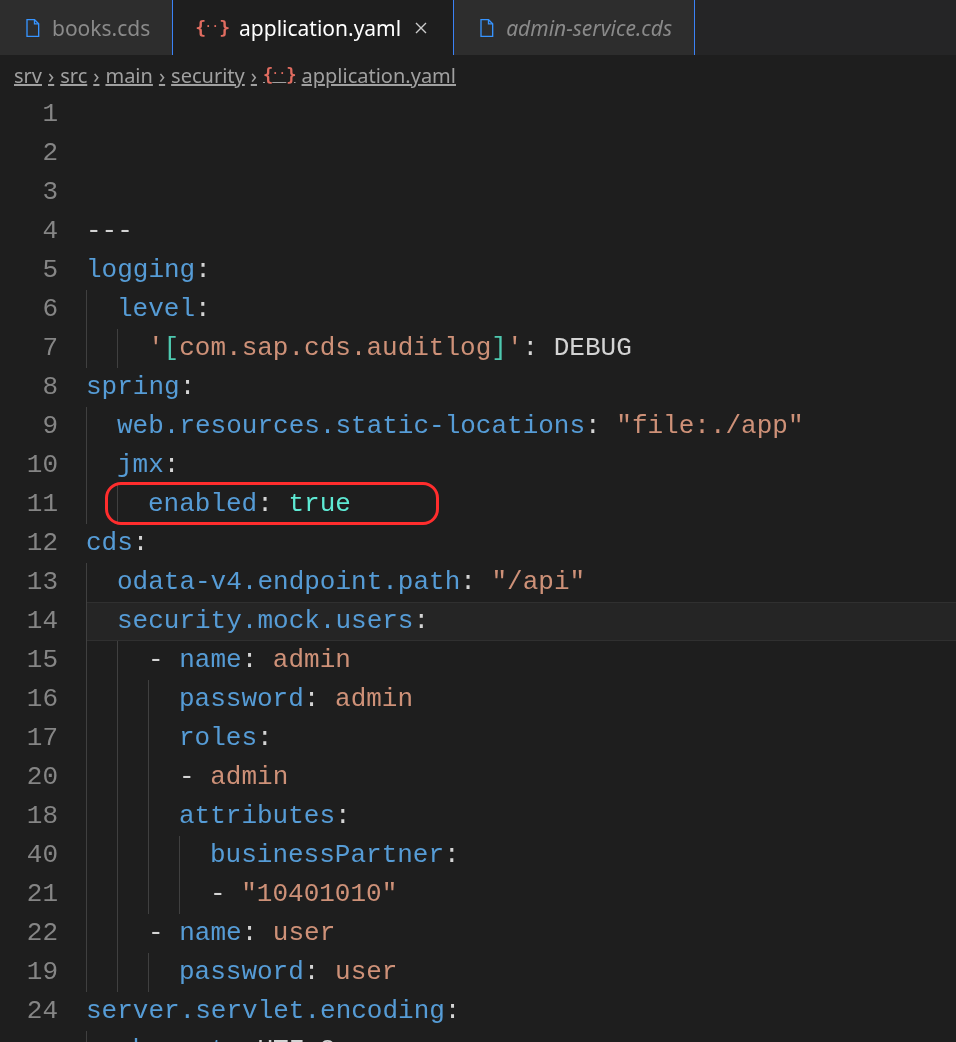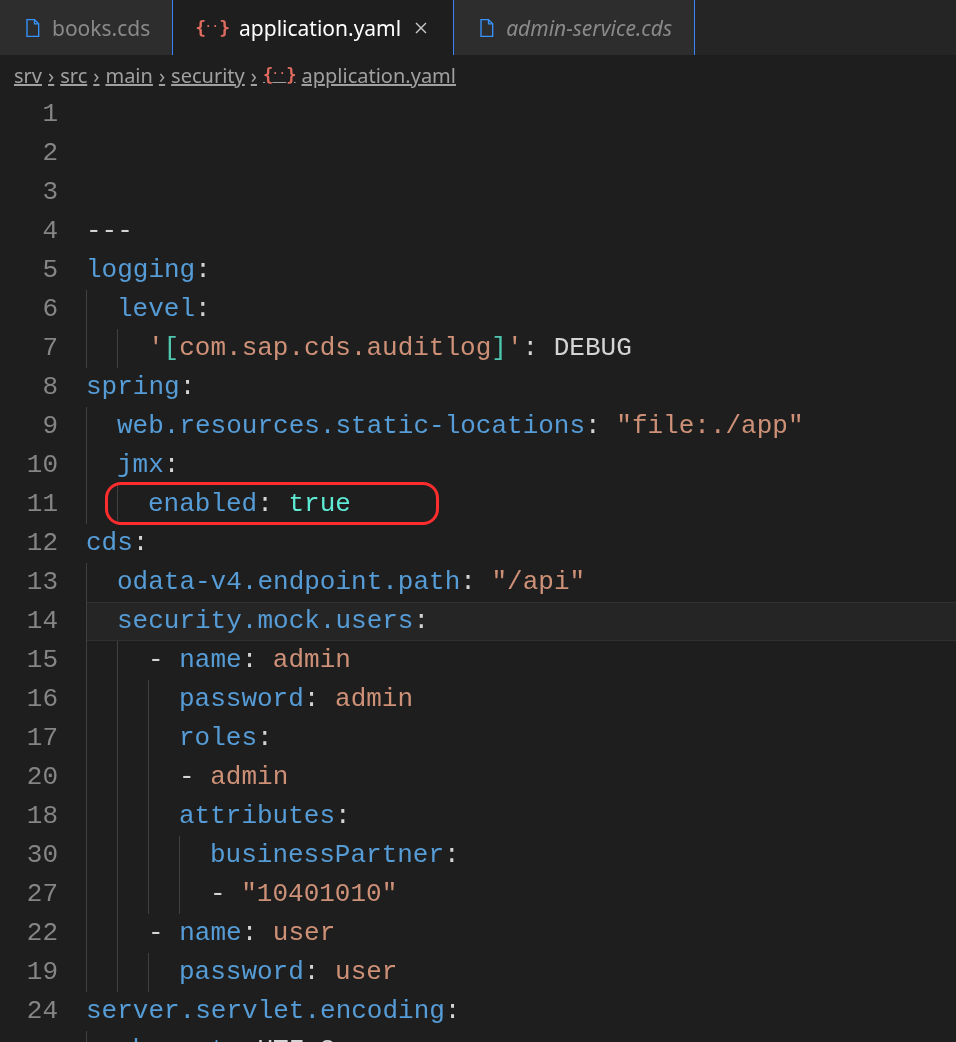--- a/index.html
+++ b/index.html
@@ -175,22 +175,22 @@
       <div>10</div>
       <div>11</div>
       <div>12</div>
       <div>13</div>
       <div>14</div>
       <div>15</div>
       <div>16</div>
       <div>17</div>
       <div>20</div>
       <div>18</div>
-      <div>30</div>
-      <div>27</div>
+      <div>40</div>
+      <div>21</div>
       <div>22</div>
       <div>19</div>
       <div>24</div>
     </div>
   <div class="code">
     <div class="ring" style="top: 387px; left: 19px; width: 334px; height: 43px;"></div>
   <div class="line"><span class="tk-punc">---</span></div><div class="line"><span class="tk-key">logging</span><span class="tk-punc">:</span></div><div class="line"><span class="ig" style="width: 31px;"></span><span class="tk-key">level</span><span class="tk-punc">:</span></div><div class="line"><span class="ig" style="width: 31px;"></span><span class="ig" style="width: 31px;"></span><span class="tk-quote">'</span><span class="tk-brkt">[</span><span class="tk-str">com.sap.cds.auditlog</span><span class="tk-brkt">]</span><span class="tk-quote">'</span><span class="tk-punc">: </span><span class="tk-plain">DEBUG</span></div><div class="line"><span class="tk-key">spring</span><span class="tk-punc">:</span></div><div class="line"><span class="ig" style="width: 31px;"></span><span class="tk-key">web.resources.static-locations</span><span class="tk-punc">: </span><span class="tk-str">"file:./app"</span></div><div class="line"><span class="ig" style="width: 31px;"></span><span class="tk-key">jmx</span><span class="tk-punc">:</span></div><div class="line"><span class="ig" style="width: 31px;"></span><span class="ig" style="width: 31px;"></span><span class="tk-key">enabled</span><span class="tk-punc">: </span><span class="tk-true">true</span></div><div class="line"><span class="tk-key">cds</span><span class="tk-punc">:</span></div><div class="line"><span class="ig" style="width: 31px;"></span><span class="tk-key">odata-v4.endpoint.path</span><span class="tk-punc">: </span><span class="tk-str">"/api"</span></div><div class="line hover"><span class="ig" style="width: 31px;"></span><span class="tk-key">security.mock.users</span><span class="tk-punc">:</span></div><div class="line"><span class="ig" style="width: 31px;"></span><span class="ig" style="width: 31px;"></span><span class="tk-punc">- </span><span class="tk-key">name</span><span class="tk-punc">: </span><span class="tk-str">admin</span></div><div class="line"><span class="ig" style="width: 31px;"></span><span class="ig" style="width: 31px;"></span><span class="ig" style="width: 31px;"></span><span class="tk-key">password</span><span class="tk-punc">: </span><span class="tk-str">admin</span></div><div class="line"><span class="ig" style="width: 31px;"></span><span class="ig" style="width: 31px;"></span><span class="ig" style="width: 31px;"></span><span class="tk-key">roles</span><span class="tk-punc">:</span></div><div class="line"><span class="ig" style="width: 31px;"></span><span class="ig" style="width: 31px;"></span><span class="ig" style="width: 31px;"></span><span class="tk-punc">- </span><span class="tk-str">admin</span></div><div class="line"><span class="ig" style="width: 31px;"></span><span class="ig" style="width: 31px;"></span><span class="ig" style="width: 31px;"></span><span class="tk-key">attributes</span><span class="tk-punc">:</span></div><div class="line"><span class="ig" style="width: 31px;"></span><span class="ig" style="width: 31px;"></span><span class="ig" style="width: 31px;"></span><span class="ig" style="width: 31px;"></span><span class="tk-key">businessPartner</span><span class="tk-punc">:</span></div><div class="line"><span class="ig" style="width: 31px;"></span><span class="ig" style="width: 31px;"></span><span class="ig" style="width: 31px;"></span><span class="ig" style="width: 31px;"></span><span class="tk-punc">- </span><span class="tk-str">"10401010"</span></div><div class="line"><span class="ig" style="width: 31px;"></span><span class="ig" style="width: 31px;"></span><span class="tk-punc">- </span><span class="tk-key">name</span><span class="tk-punc">: </span><span class="tk-str">user</span></div><div class="line"><span class="ig" style="width: 31px;"></span><span class="ig" style="width: 31px;"></span><span class="ig" style="width: 31px;"></span><span class="tk-key">password</span><span class="tk-punc">: </span><span class="tk-str">user</span></div><div class="line"><span class="tk-key">server.servlet.encoding</span><span class="tk-punc">:</span></div><div class="line"><span class="ig" style="width: 31px;"></span><span class="tk-key">charset</span><span class="tk-punc">: </span><span class="tk-plain">UTF-8</span></div></div>
 </div>
 
 </body></html>

